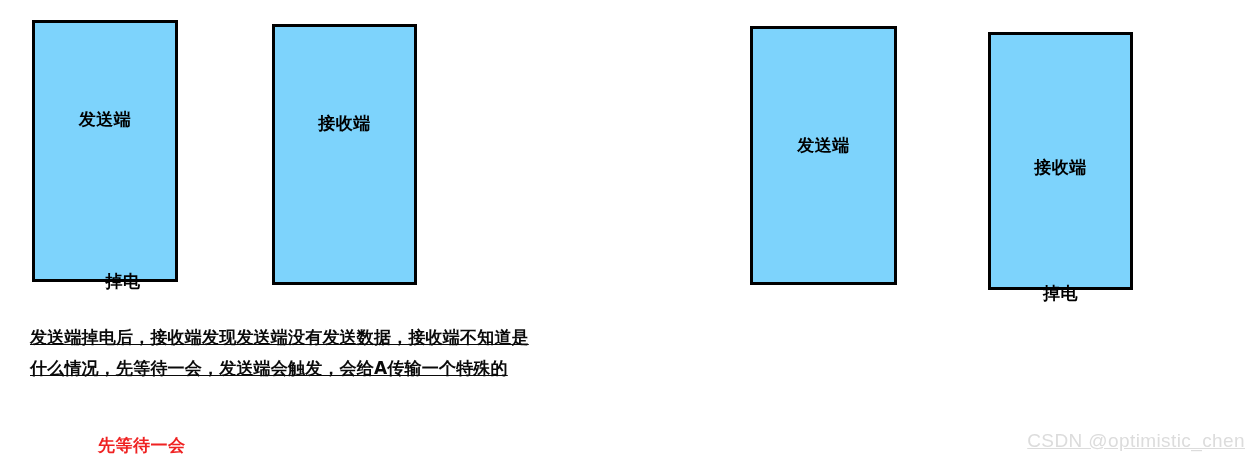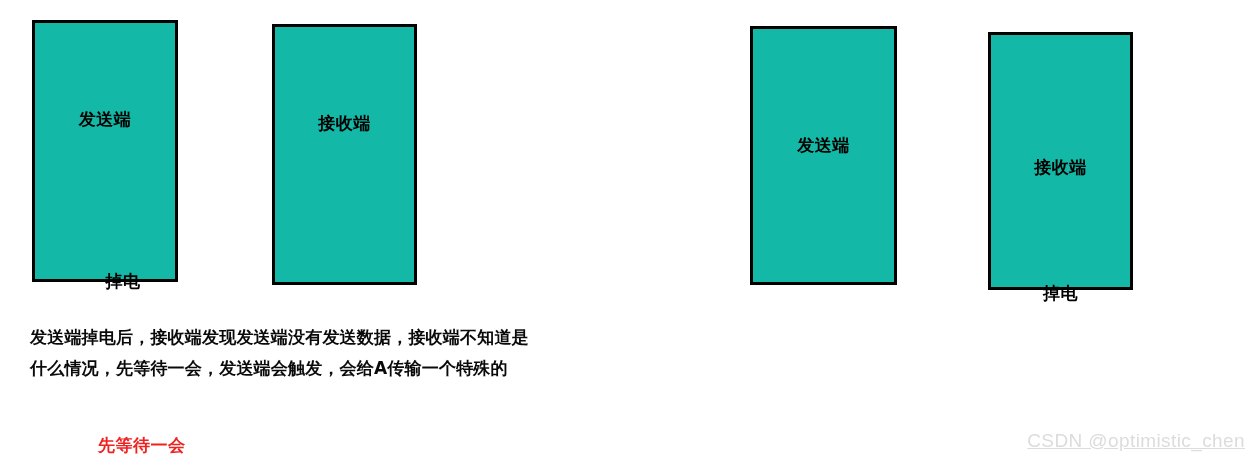--- a/index.html
+++ b/index.html
@@ -19,21 +19,21 @@
   .canvas {
     position: absolute;
     inset: 0;
   }
 
   
   .node-box {
     position: absolute;
     box-sizing: border-box;
     border: 3px solid #000000;
-    background: #14b8a6;
+    background: #7dd3fc;
   }
   .node-label {
     position: absolute;
     left: 0;
     width: 100%;
     text-align: center;
     font-size: 17px;
     font-weight: bold;
     color: #000000;
     letter-spacing: 0.5px;
@@ -59,21 +59,21 @@
   .para {
     position: absolute;
     font-size: 17px;
     font-weight: bold;
     color: #0a0a0a;
     line-height: 31px;
     letter-spacing: 0.2px;
   }
   #para-left  { left: 30px;  top: 322px; width: 600px; }
   #para-right { left: 748px; top: 320px; width: 500px; }
-  .para .line { display: block; white-space: nowrap; }
+  .para .line { display: block; white-space: nowrap; text-decoration: underline; }
 
   
   #annotation-keepalive {
     position: absolute;
     left: 98px;
     top: 434px;
     font-size: 17px;
     font-weight: bold;
     color: #ef2222;
     letter-spacing: 0.5px;

